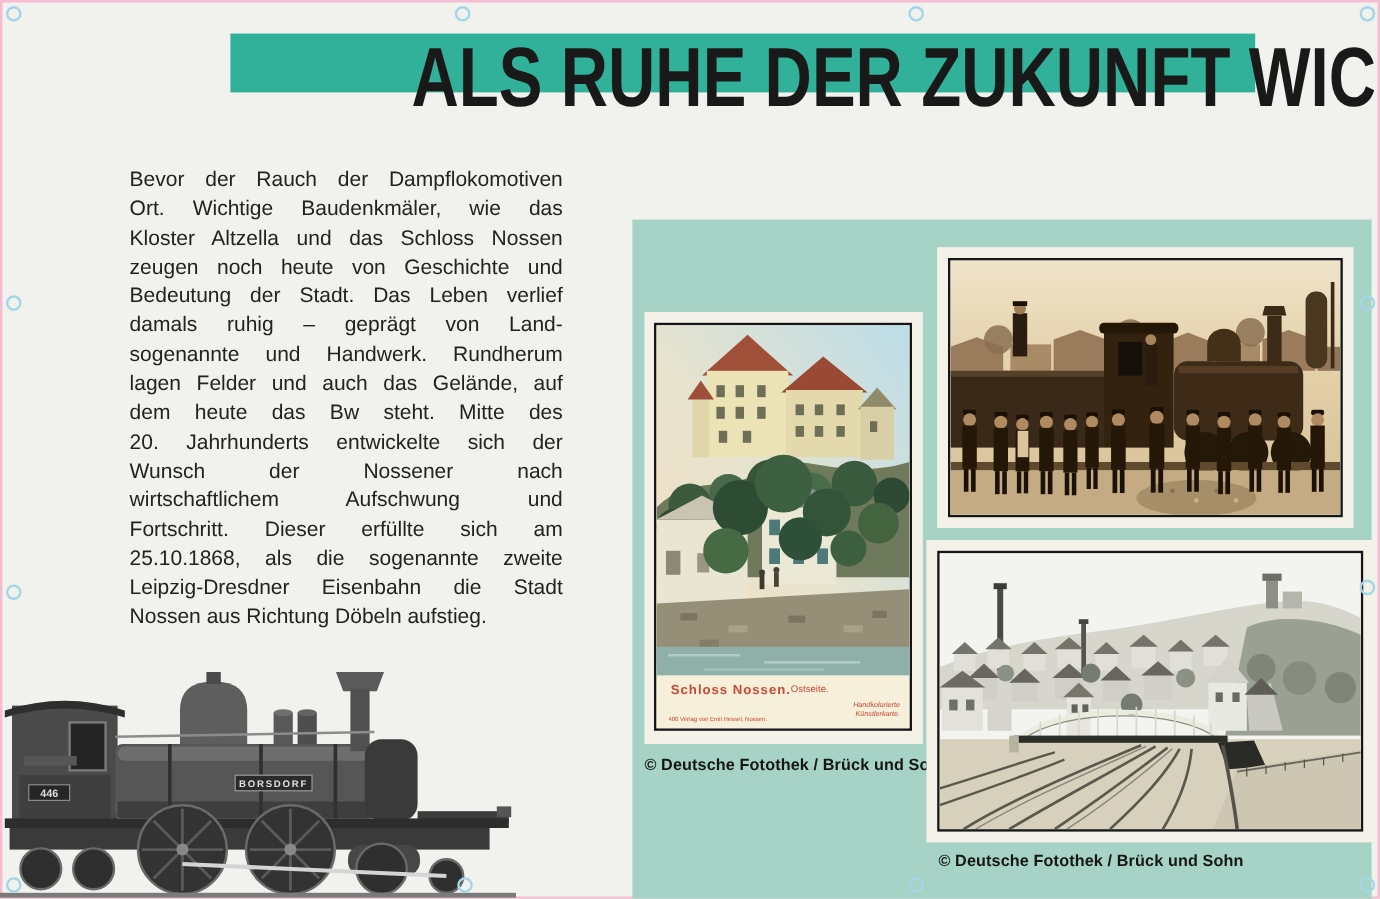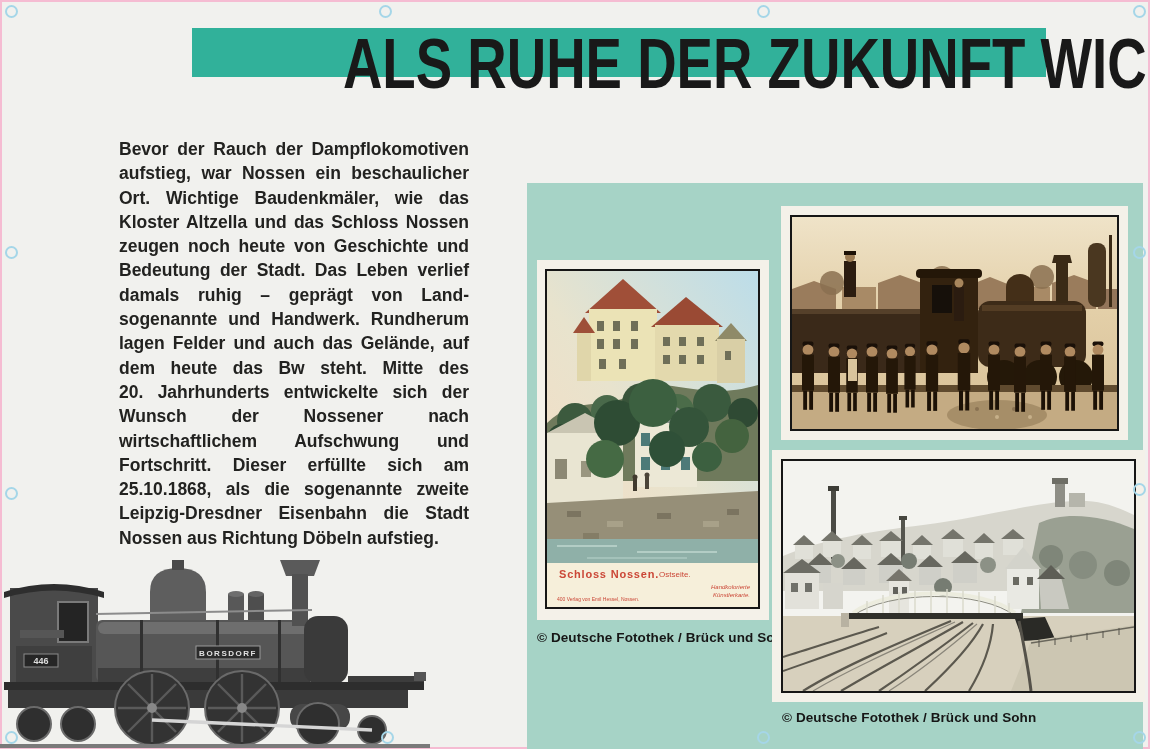--- a/index.html
+++ b/index.html
@@ -18,22 +18,22 @@
   .banner { position:absolute; left:192px; top:28px; width:854px; height:49px; background:#31b19a; }
   .title {
     position:absolute; left:192px; top:29px; width:854px; text-align:center;
     font-size:70px; line-height:70px; font-weight:700; color:#191919;
     white-space:nowrap; letter-spacing:0px;margin-left:32px;
   }
   .title span { display:inline-block; transform:scaleX(0.78); transform-origin:50% 50%; }
   
   .intro { position:absolute; left:108px; top:137px; width:361px; color:#222220; }
   .body-line {
-    font-size:17.5px; line-height:24.3px; font-weight:700;
-    text-align:justify; text-align-last:justify; white-space:normal;margin-left:11px;
+    font-size:17.5px; line-height:24.3px; font-weight:400;
+    text-align:justify; text-align-last:justify; white-space:normal;
   }
   .body-line:last-child { text-align-last:left; }
   
   .panel { position:absolute; left:527px; top:147px; width:616px; height:630px; background:#a6d3c6; overflow:visible;margin-top:36px; }
   .paper { position:absolute; background:#f4f1e9; }
   .photo-border { position:absolute; border:2px solid #161616; background:#fff; overflow:hidden; }
   .caption { position:absolute; font-size:13.5px; font-weight:700; color:#161616; letter-spacing:0.1px; white-space:nowrap; }
   
   .postcard-frame { left:10px; top:77px; width:232px; height:360px; }
   .postcard-img { left:8px; top:9px; width:215px; height:340px; }
@@ -54,21 +54,20 @@
 
 <div class="board">
 
   <div class="banner"></div>
   <div class="title">
     <span>ALS RUHE DER ZUKUNFT WICH</span>
   </div>
 
   <div class="intro" id="intro">
       <div class="body-line">Bevor der Rauch der Dampflokomotiven</div>
-      <div class="body-line">aufstieg, war Nossen ein beschaulicher</div>
       <div class="body-line">Ort. Wichtige Baudenkmäler, wie das</div>
       <div class="body-line">Kloster Altzella und das Schloss Nossen</div>
       <div class="body-line">zeugen noch heute von Geschichte und</div>
       <div class="body-line">Bedeutung der Stadt. Das Leben verlief</div>
       <div class="body-line">damals ruhig – geprägt von Land-</div>
       <div class="body-line">sogenannte und Handwerk. Rundherum</div>
       <div class="body-line">lagen Felder und auch das Gelände, auf</div>
       <div class="body-line">dem heute das Bw steht. Mitte des</div>
       <div class="body-line">20. Jahrhunderts entwickelte sich der</div>
       <div class="body-line">Wunsch der Nossener nach</div>

